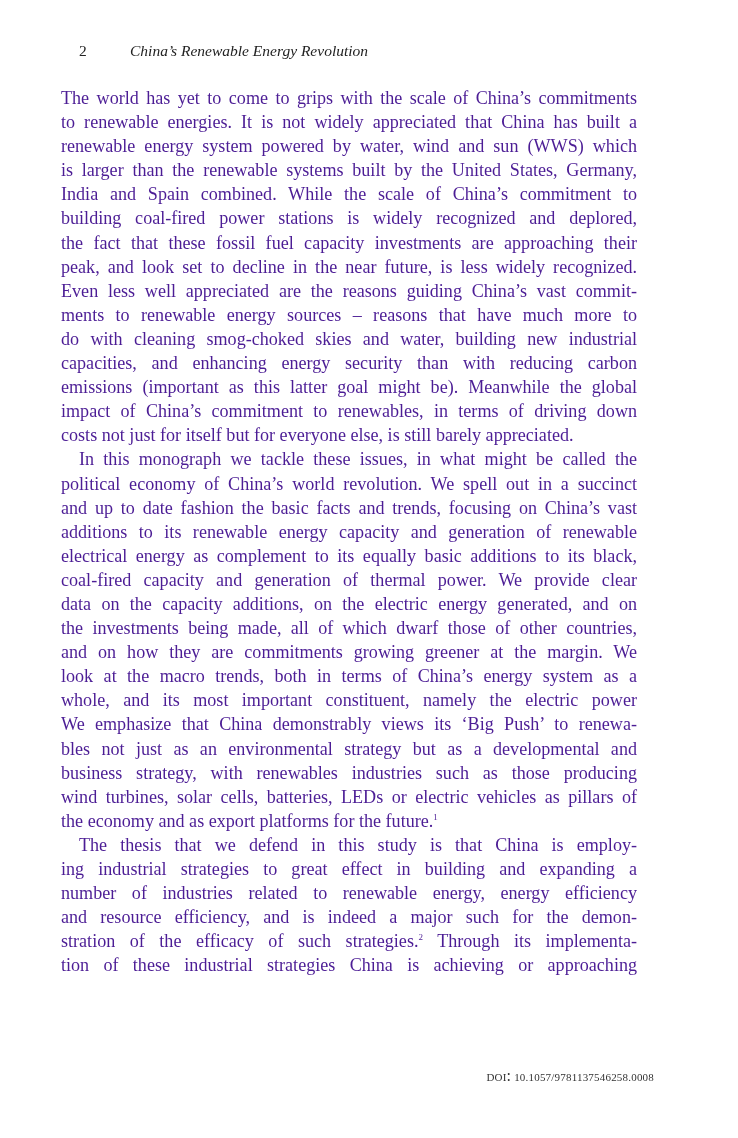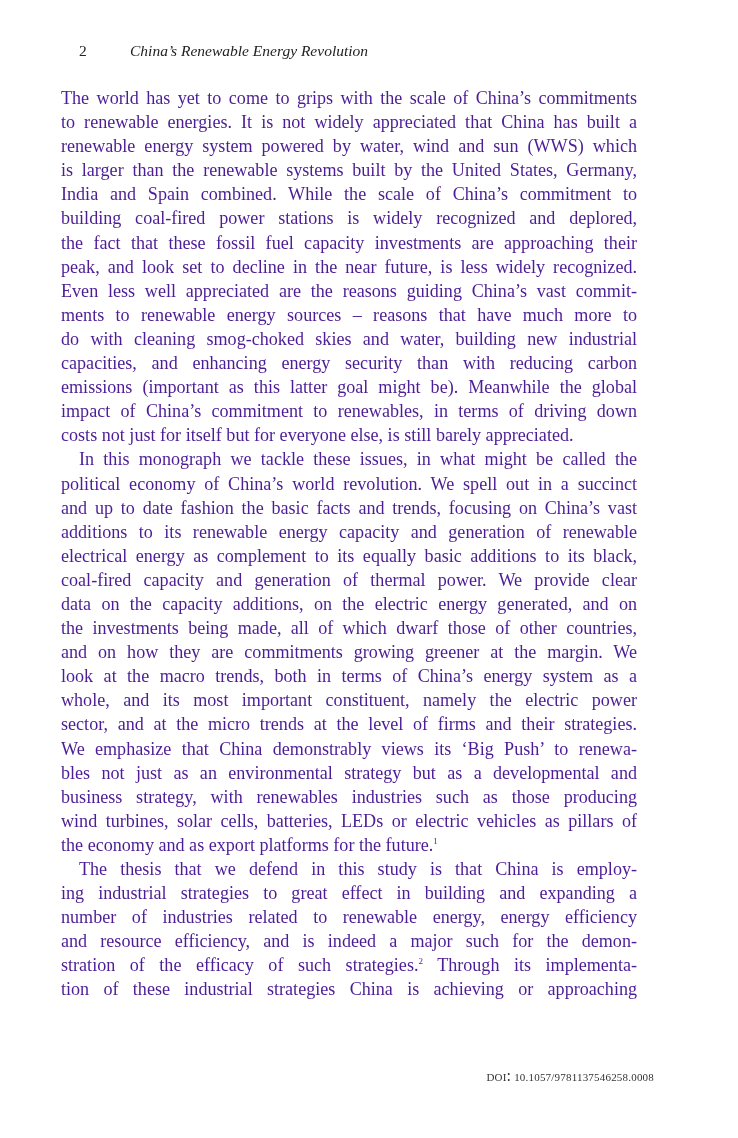--- a/index.html
+++ b/index.html
@@ -51,21 +51,20 @@
       <div class="line">political economy of China’s world revolution. We spell out in a succinct</div>
       <div class="line">and up to date fashion the basic facts and trends, focusing on China’s vast</div>
       <div class="line">additions to its renewable energy capacity and generation of renewable</div>
       <div class="line">electrical energy as complement to its equally basic additions to its black,</div>
       <div class="line">coal-fired capacity and generation of thermal power. We provide clear</div>
       <div class="line">data on the capacity additions, on the electric energy generated, and on</div>
       <div class="line">the investments being made, all of which dwarf those of other countries,</div>
       <div class="line">and on how they are commitments growing greener at the margin. We</div>
       <div class="line">look at the macro trends, both in terms of China’s energy system as a</div>
       <div class="line">whole, and its most important constituent, namely the electric power</div>
-      <div class="line">sector, and at the micro trends at the level of firms and their strategies.</div>
       <div class="line">We emphasize that China demonstrably views its ‘Big Push’ to renewa-</div>
       <div class="line">bles not just as an environmental strategy but as a developmental and</div>
       <div class="line">business strategy, with renewables industries such as those producing</div>
       <div class="line">wind turbines, solar cells, batteries, LEDs or electric vehicles as pillars of</div>
       <div class="line last"><span>the economy and as export platforms for the future.</span><sup class="fn">1</sup></div>
     </div>
 
     <div>
       <div class="line indent">The thesis that we defend in this study is that China is employ-</div>
       <div class="line">ing industrial strategies to great effect in building and expanding a</div>

